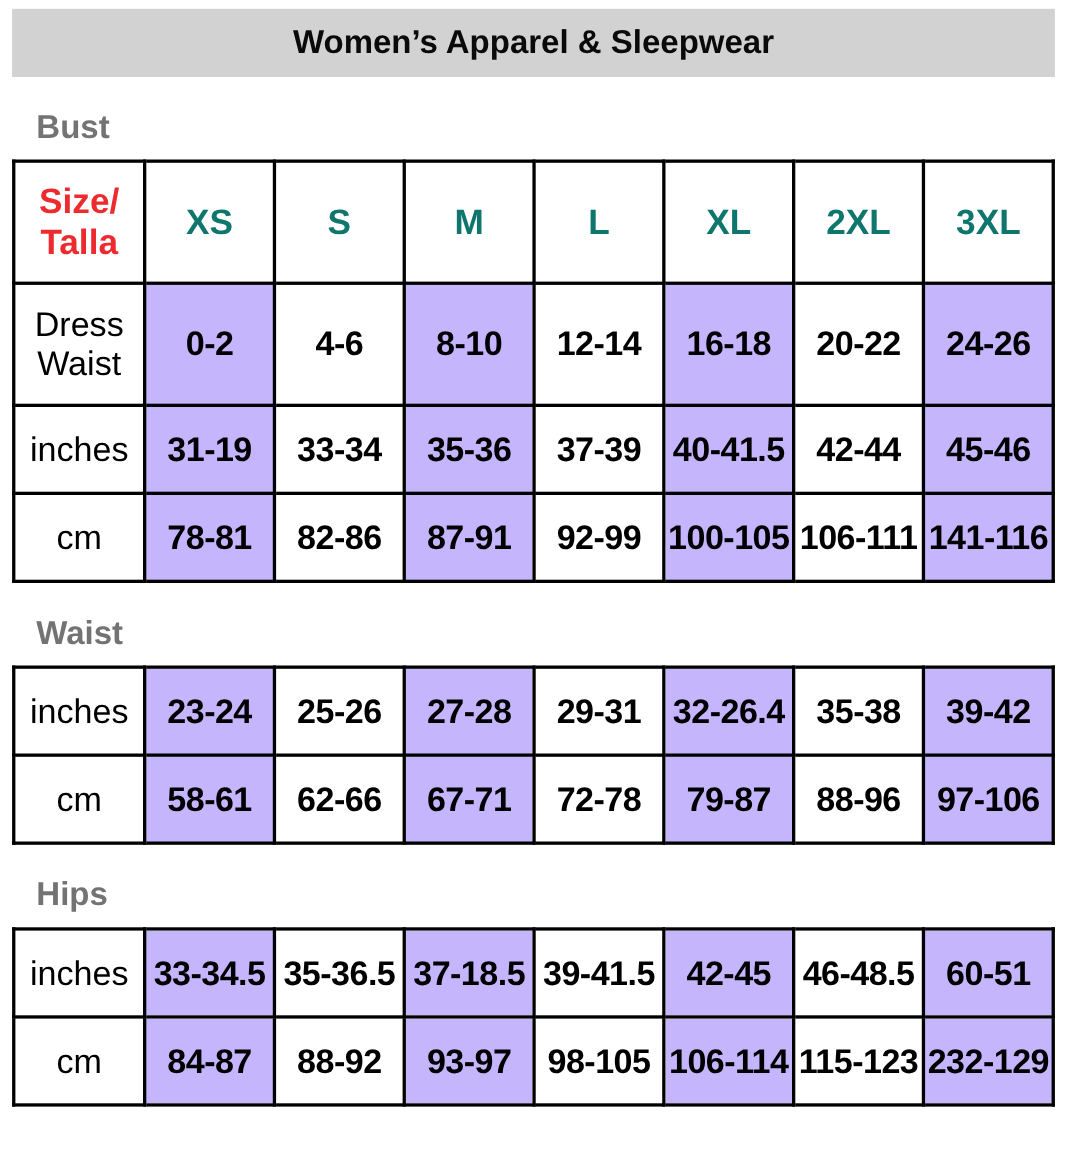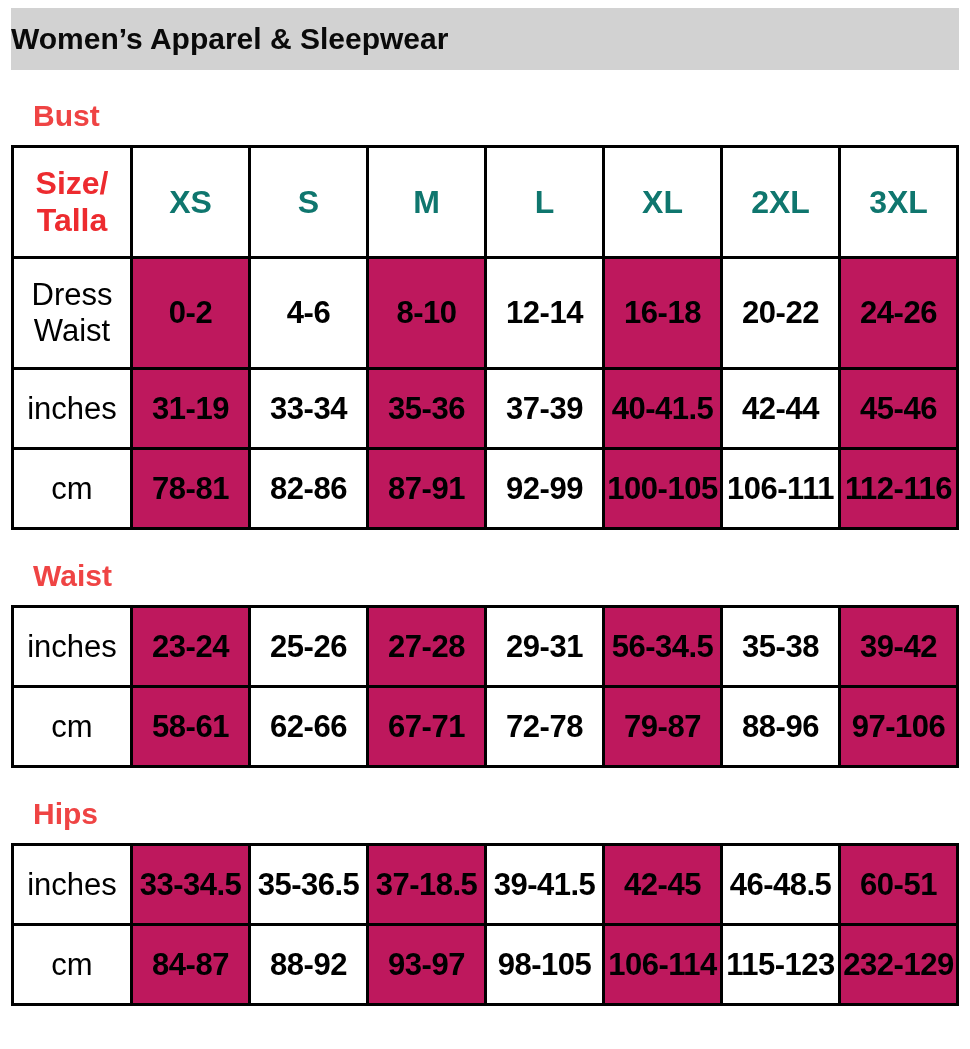--- a/index.html
+++ b/index.html
@@ -12,30 +12,31 @@
     height: 1049px;
     font-family: "Liberation Sans", sans-serif;
     color: #000;
   }
   .banner {
     margin: 8px 11px 0 11px;
     height: 62px;
     background: #D2D2D2;
     display: flex;
     align-items: center;
+    justify-content: center;
   }
   .banner-title {
     font-size: 30px;
     font-weight: 600;
     color: #0a0a0a;
   }
   .section-heading {
     font-size: 30px;
     font-weight: bold;
-    color: #ef4444;
+    color: #737373;
     margin: 29px 0 13px 33px;
     line-height: 1.1;
   }
   table.size-table {
     border-collapse: collapse;
     table-layout: fixed;
     width: 948px;
     margin: 0 11px;
   }
   table.size-table td {
@@ -64,21 +65,21 @@
     font-size: 31px;
     font-weight: normal;
     white-space: pre-line;
     line-height: 1.15;
   }
   .val {
     font-size: 31px;
     font-weight: 600;
     letter-spacing: -0.5px;
   }
-  td.shaded { background: #be185d; }
+  td.shaded { background: #c4b5fd; }
 </style>
 </head>
 <body>
 
 <div class="banner">
   <span class="banner-title">Women’s Apparel &amp; Sleepwear</span>
 </div>
 
 <h2 class="section-heading">Bust</h2>
 
@@ -127,21 +128,21 @@
     <td class="val shaded">45-46</td>
   </tr>
   <tr class="r-std">
     <td class="row-label">cm</td>
     <td class="val shaded">78-81</td>
     <td class="val">82-86</td>
     <td class="val shaded">87-91</td>
     <td class="val">92-99</td>
     <td class="val shaded">100-105</td>
     <td class="val">106-111</td>
-    <td class="val shaded">112-116</td>
+    <td class="val shaded">141-116</td>
   </tr>
   </tbody>
 </table>
 
 <h2 class="section-heading">Waist</h2>
 
 <table class="size-table">
   <colgroup>
       <col class="label-col">
       <col>
@@ -152,21 +153,21 @@
       <col>
       <col>
     </colgroup>
   <tbody>
   <tr class="r-std">
     <td class="row-label">inches</td>
     <td class="val shaded">23-24</td>
     <td class="val">25-26</td>
     <td class="val shaded">27-28</td>
     <td class="val">29-31</td>
-    <td class="val shaded">56-34.5</td>
+    <td class="val shaded">32-26.4</td>
     <td class="val">35-38</td>
     <td class="val shaded">39-42</td>
   </tr>
   <tr class="r-std">
     <td class="row-label">cm</td>
     <td class="val shaded">58-61</td>
     <td class="val">62-66</td>
     <td class="val shaded">67-71</td>
     <td class="val">72-78</td>
     <td class="val shaded">79-87</td>

